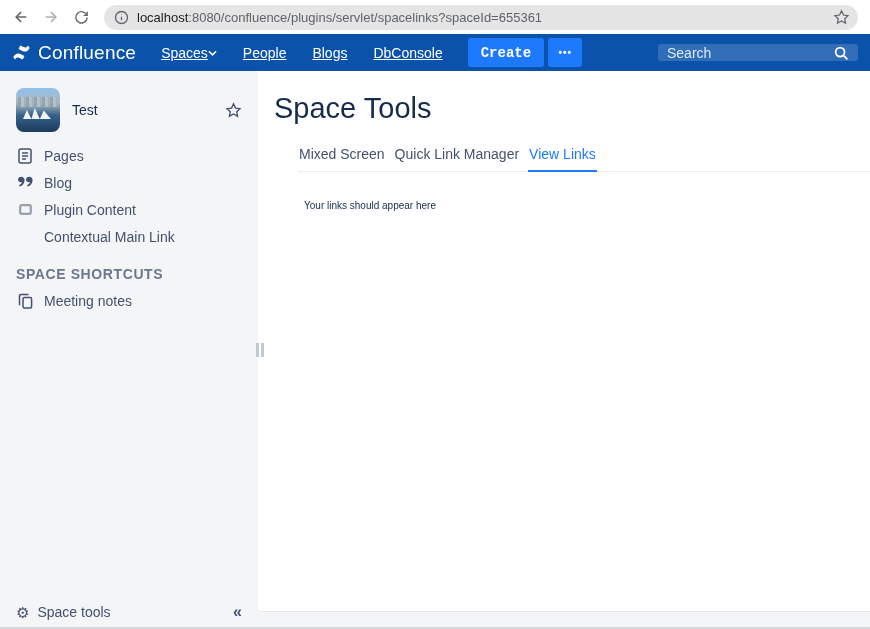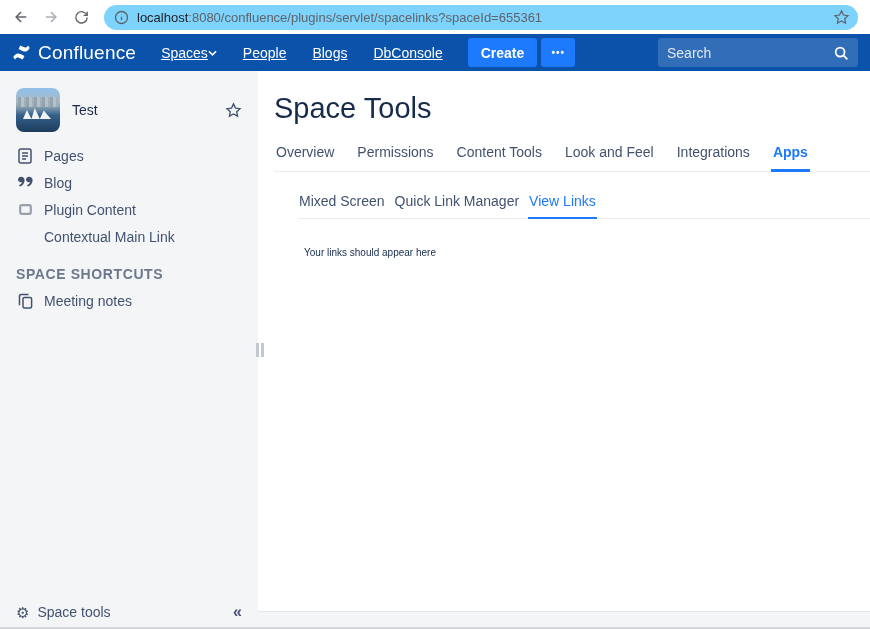--- a/index.html
+++ b/index.html
@@ -15,21 +15,21 @@
     height: 34px; background: #ffffff;
     display: flex; align-items: center;
     padding: 0 12px 0 8px; gap: 4px;
   }
   .nav-btn {
     width: 26px; height: 26px; border-radius: 50%;
     display: flex; align-items: center; justify-content: center;
     flex-shrink: 0;
   }
   .url-pill {
-    flex: 1; height: 25px; background: #7dd3fc;
+    flex: 1; height: 25px; background: #e5e5e5;
     border-radius: 13px; display: flex; align-items: center;
     padding: 0 8px 0 10px; margin-left: 6px; min-width: 0;
   }
   .url-text { font-size: 13px; color: #5F6368; white-space: nowrap; overflow: hidden; flex: 1; margin-left: 8px; }
   .url-text .host { color: #202124; }
 
   
   .navbar {
     height: 37px; background: #0B52AA; color: #fff;
     display: flex; align-items: center; padding: 0 12px;
@@ -37,29 +37,29 @@
   .brand { display: flex; align-items: center; gap: 7px; margin-right: 12px; }
   .brand-name { font-size: 19px; font-weight: 500; letter-spacing: 0.2px; }
   .nav-item {
     font-size: 14px; padding: 0 13px; height: 100%;
     display: flex; align-items: center; gap: 0; cursor: default; text-decoration: underline;
   }
   .btn-create {
     background: #1D7AFC; border: none; color: #fff;
     height: 29px; padding: 0 13px; border-radius: 3px;
     font-size: 14px; font-weight: 700; margin-left: 12px;
-    font-family: Liberation Sans, sans-serif;
+    font-family: Liberation Mono, monospace;
   }
   .btn-more {
     background: #1D7AFC; border: none; color: #fff;
     height: 29px; width: 34px; border-radius: 3px; margin-left: 4px;
     font-size: 10px; font-weight: 700; letter-spacing: 1px;
   }
   .search-box {
-    margin-left: auto; width: 200px; height: 29px;
+    margin-left: auto; width: 200px; height: 17px;
     background: rgba(255,255,255,0.16); border-radius: 3px;
     display: flex; align-items: center; padding: 0 9px;
   }
   .search-box input {
     background: transparent; border: none; outline: none;
     color: #fff; font-size: 14px; flex: 1; min-width: 0;
     font-family: "Liberation Sans", sans-serif;
   }
   .search-box input::placeholder { color: rgba(255,255,255,0.85); }
 
@@ -271,28 +271,20 @@
   </div>
 
   <div class="drag-handle">
       <span></span>
       <span></span>
     </div>
 
   <div class="main">
     <h1 class="page-title">Space Tools</h1>
 
-    <div class="tabs">
-      <div class="tab">Overview</div>
-      <div class="tab">Permissions</div>
-      <div class="tab">Content Tools</div>
-      <div class="tab">Look and Feel</div>
-      <div class="tab">Integrations</div>
-      <div class="tab active">Apps</div>
-    </div>
 
     <div class="subtabs">
       <div class="subtab">Mixed Screen</div>
       <div class="subtab">Quick Link Manager</div>
       <div class="subtab active">View Links</div>
     </div>
 
     <div class="links-message">Your links should appear here</div>
   </div>
 </div>

